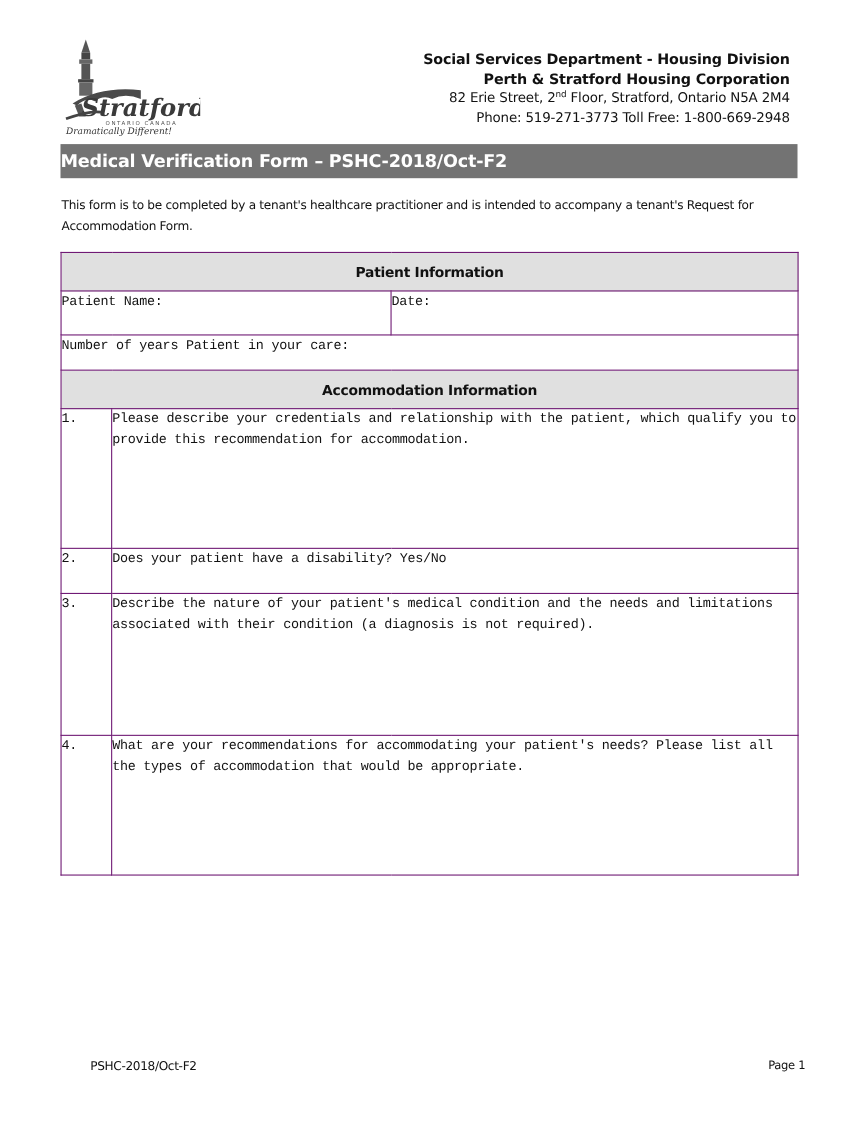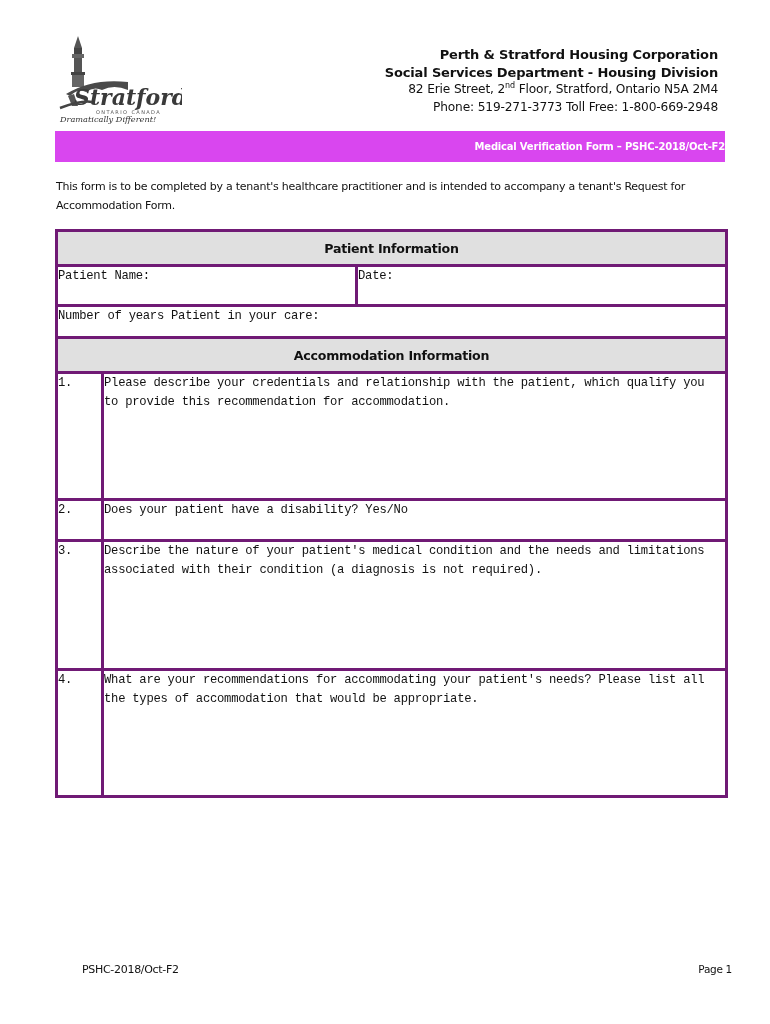--- a/index.html
+++ b/index.html
@@ -34,25 +34,25 @@
       letter-spacing: -0.15px;
     }
     .org .bold { font-weight: bold; font-size: 13px; }
     .org sup { font-size: 8px; line-height: 0; vertical-align: 5px; }
     .title-bar {
       position: absolute;
       left: 55px;
       top: 131px;
       width: 670px;
       height: 31px;
-      background: #d946ef;
+      background: #737373;
       color: #fff;
       font-weight: bold;
-      font-size: 10px;
-      text-align: right;
+      font-size: 16px;
+      text-align: left;
       line-height: 31px;
       letter-spacing: -0.2px;
     }
     .intro {
       position: absolute;
       left: 56px;
       top: 177px;
       width: 670px;
       font-size: 11px;
       line-height: 19px;
@@ -62,21 +62,21 @@
       position: absolute;
       left: 55px;
       top: 229px;
       width: 670px;
       border-collapse: collapse;
       table-layout: fixed;
       font-size: 12.2px;
       letter-spacing: -0.25px;
     }
     .form-table td {
-      border: 3px solid #701a75;
+      border: 1px solid #701a75;
       vertical-align: top;
       padding: 0;
     }
     .section-head td {
       background: #e0e0e0;
       text-align: center;
       font-weight: bold;
       font-size: 12.6px;
       vertical-align: middle;
     }
@@ -116,22 +116,22 @@
     <path d="M16 62 L20 72 L26 72 L22 60 Z" fill="#555"></path>
 
     <text x="22" y="71" font-family="DejaVu Serif, serif" font-style="italic" font-weight="bold" font-size="22" fill="#3a3a3a">Stratford</text>
     <path d="M8 74 Q30 66 40 68" stroke="#444" stroke-width="2.5" fill="none"></path>
     <text x="44" y="80" font-family="DejaVu Sans, sans-serif" font-size="5" letter-spacing="1.4" fill="#555">ONTARIO  CANADA</text>
     <text x="8" y="88" font-family="DejaVu Serif, serif" font-style="italic" font-size="8.2" fill="#333">Dramatically Different!</text>
   </svg>
 </div>
 
 <div class="org">
+  <div class="bold">Social Services Department - Housing Division</div>
   <div class="bold">Perth &amp; Stratford Housing Corporation</div>
-  <div class="bold">Social Services Department - Housing Division</div>
   <div><span>82 Erie Street, 2</span><sup>nd</sup><span> Floor, Stratford, Ontario N5A 2M4</span></div>
   <div>Phone: 519-271-3773 Toll Free: 1-800-669-2948</div>
 </div>
 
 <div class="title-bar">Medical Verification Form – PSHC-2018/Oct-F2</div>
 
 <div class="intro">This form is to be completed by a tenant's healthcare practitioner and is intended to accompany a tenant's Request for Accommodation Form.</div>
 
 <table class="form-table">
   <colgroup>

